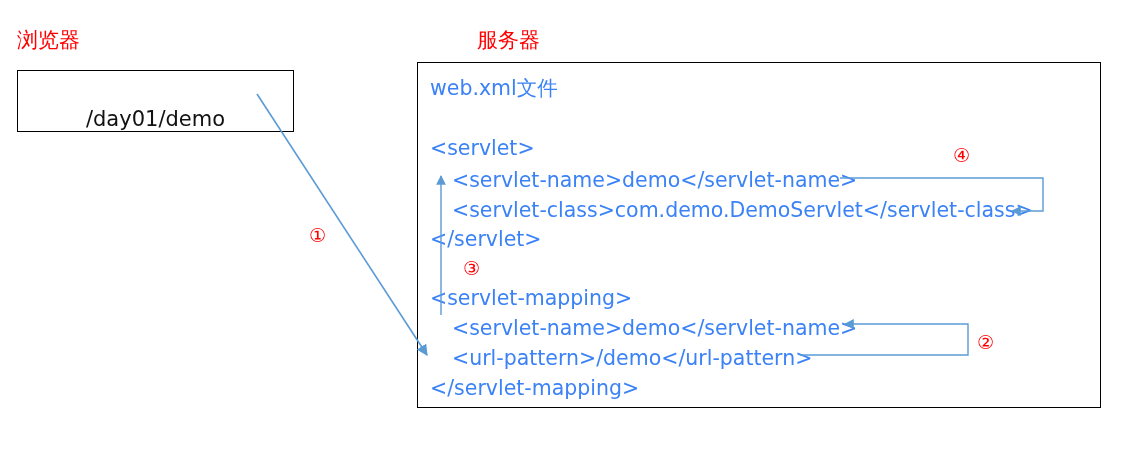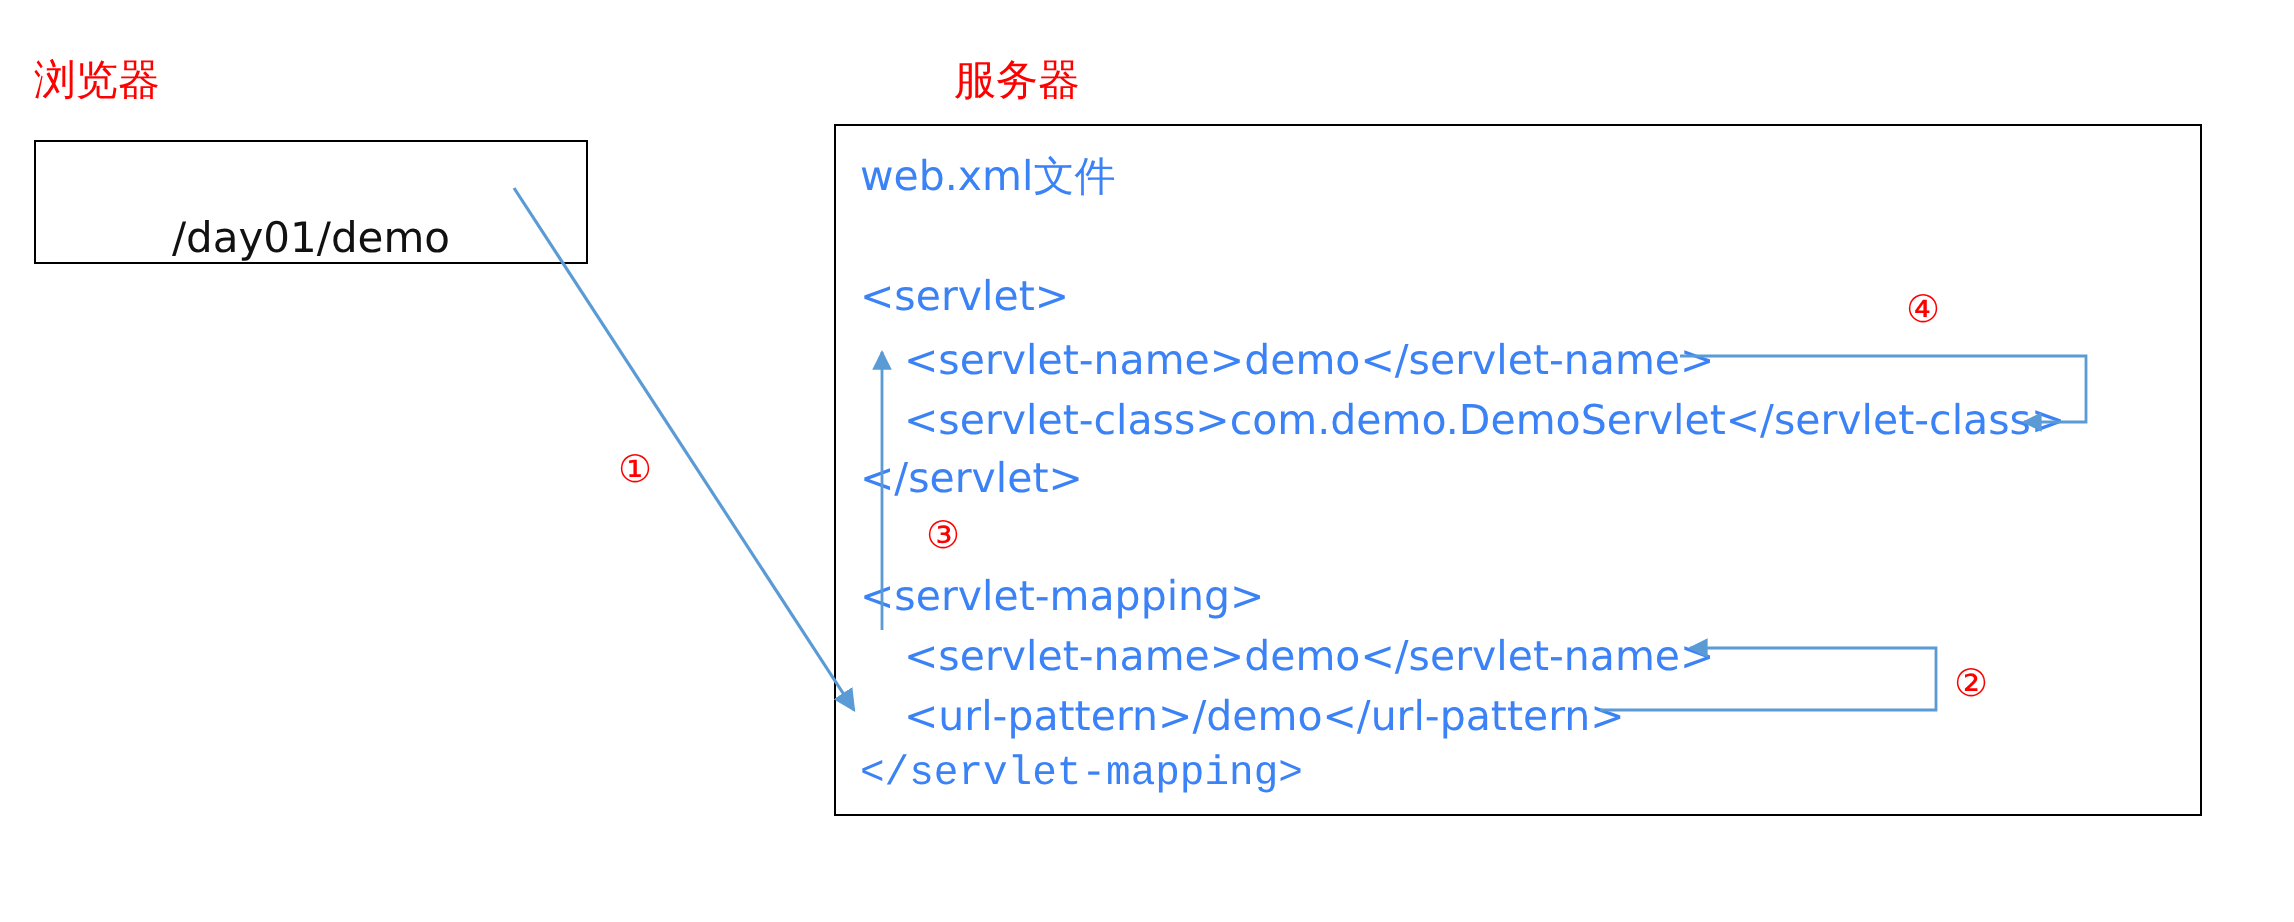--- a/index.html
+++ b/index.html
@@ -85,21 +85,21 @@
   <div class="code-line" id="file-title" style="top:78px;">web.xml文件</div>
 
   <div id="code-block">
       <div class="code-line" style="top: 138px; left: 430px; text-align: center;">&lt;servlet&gt;</div>
       <div class="code-line" style="top: 170px; left: 452px;">&lt;servlet-name&gt;demo&lt;/servlet-name&gt;</div>
       <div class="code-line" style="top: 200px; left: 452px;">&lt;servlet-class&gt;com.demo.DemoServlet&lt;/servlet-class&gt;</div>
       <div class="code-line" style="top: 229px; left: 430px;">&lt;/servlet&gt;</div>
       <div class="code-line" style="top: 288px; left: 430px;">&lt;servlet-mapping&gt;</div>
       <div class="code-line" style="top: 318px; left: 452px;">&lt;servlet-name&gt;demo&lt;/servlet-name&gt;</div>
       <div class="code-line" style="top: 348px; left: 452px;">&lt;url-pattern&gt;/demo&lt;/url-pattern&gt;</div>
-      <div class="code-line" style="top: 378px; left: 430px; font-family: Liberation Mono, monospace;">&lt;/servlet-mapping&gt;</div>
+      <div class="code-line" style="top: 378px; left: 430px;">&lt;/servlet-mapping&gt;</div>
     </div>
 
   <div id="markers">
       <div class="circle-num" style="left: 309px; top: 226px;">①</div>
       <div class="circle-num" style="left: 977px; top: 333px;">②</div>
       <div class="circle-num" style="left: 463px; top: 259px;">③</div>
       <div class="circle-num" style="left: 953px; top: 146px;">④</div>
     </div>
 
   <svg class="overlay" viewBox="0 0 1147 461" xmlns="http://www.w3.org/2000/svg">

